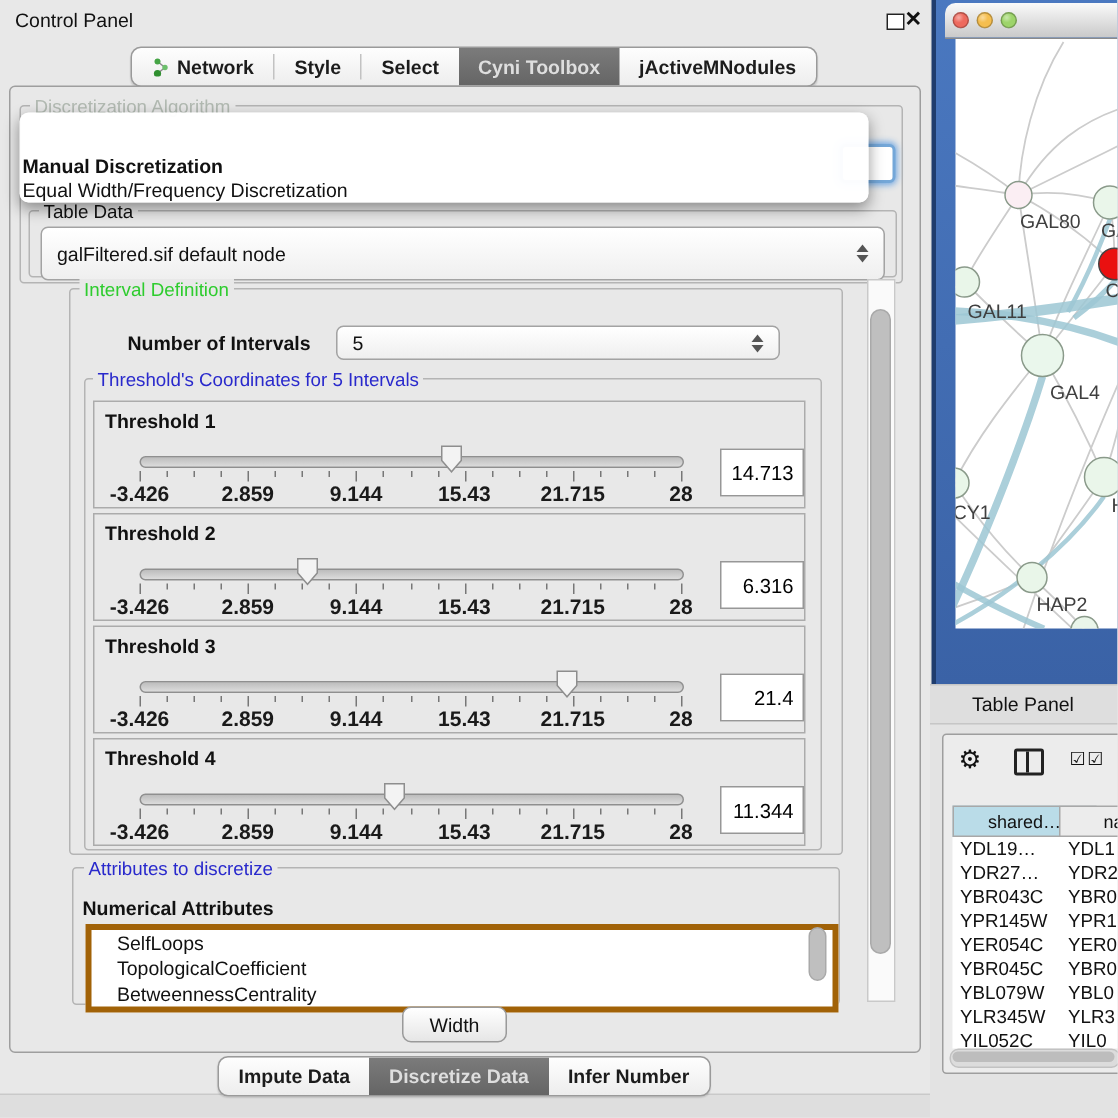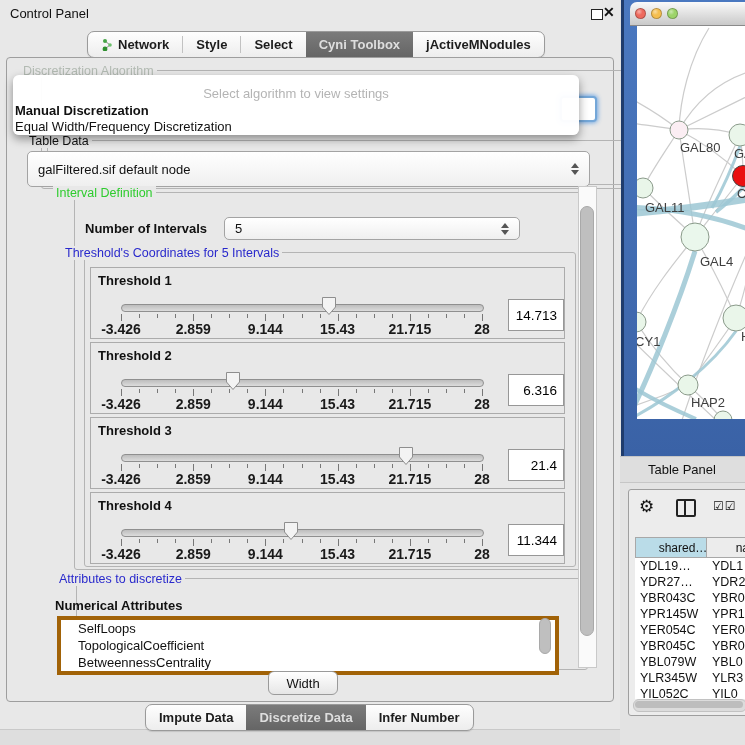--- a/index.html
+++ b/index.html
@@ -12,21 +12,21 @@
   #cp-titlebar{left:0;top:0;width:620px;height:26px;}
   #cp-title{left:10px;top:6px;font-size:13px;}
   #float-icon{left:591px;top:9px;width:10px;height:9px;border:1.5px solid #222;background:#fff;}
   #close-icon{left:603px;top:4px;font-size:14px;font-weight:bold;}
   .tabbar{height:25px;border:1px solid #9a9a9a;border-radius:7px;background:linear-gradient(#fefefe,#ededed);
           display:flex;align-items:stretch;overflow:hidden;box-shadow:0 1px 1px rgba(0,0,0,.12);}
   .tab{display:flex;align-items:center;padding:0 13px;font-size:13px;font-weight:bold;color:#1c1c1c;white-space:nowrap;}
   .tab.sel{background:linear-gradient(#7b7b7b,#656565);color:#dedede;}
   .tabsep{width:1px;background:#c2c2c2;margin:4px 0;}
   #main-panel{left:6px;top:57px;width:606px;height:643px;border:1px solid #9e9e9e;border-radius:4px;background:#e8e8e8;}
-  .grp{border:1px solid #b4b4b4;border-radius:3px;margin-left:28px;}
+  .grp{border:1px solid #b4b4b4;border-radius:3px;}
   .grp-label{font-size:12.5px;background:#e8e8e8;padding:0 3px;white-space:nowrap;}
   .combo{background:linear-gradient(#ffffff,#efefef);border:1px solid #a3a3a3;border-radius:5px;
          display:flex;align-items:center;font-size:13px;padding:0 10px;box-sizing:border-box;}
   .spin{margin-left:auto;display:flex;flex-direction:column;gap:2px;}
   .spin i{display:block;width:0;height:0;border-left:4px solid transparent;border-right:4px solid transparent;}
   .spin .up{border-bottom:5px solid #555;}
   .spin .dn{border-top:5px solid #555;}
   
   #algo-popup{left:13px;top:75px;width:566px;height:60px;background:rgba(255,255,255,.97);
       border-radius:6px;box-shadow:0 4px 10px rgba(0,0,0,.4);z-index:50;}
@@ -318,21 +318,20 @@
       </div>
       <div class="tab sel">
         <span>Discretize Data</span>
       </div>
       <div class="tab">
         <span>Infer Number</span>
       </div>
     </div>
 
   <div class="abs" id="algo-popup">
-    <div class="abs" id="algo-prompt">Select algorithm to view settings</div>
   <div class="abs popup-item" style="top: 28px; font-weight: bold;">Manual Discretization</div>
       <div class="abs popup-item" style="top: 44px; font-weight: normal;">Equal Width/Frequency Discretization</div>
     </div>
 </div>
 
 <div class="abs" id="net-window">
   <div class="abs" id="net-titlebar">
       <span class="light" style="left: 5px; background: radial-gradient(circle at 35% 30%, rgba(255, 255, 255, 0.467), transparent 40%), rgb(238, 106, 94);"></span>
       <span class="light" style="left: 21px; background: radial-gradient(circle at 35% 30%, rgba(255, 255, 255, 0.467), transparent 40%), rgb(245, 190, 79);"></span>
       <span class="light" style="left: 37px; background: radial-gradient(circle at 35% 30%, rgba(255, 255, 255, 0.467), transparent 40%), rgb(157, 212, 106);"></span>

